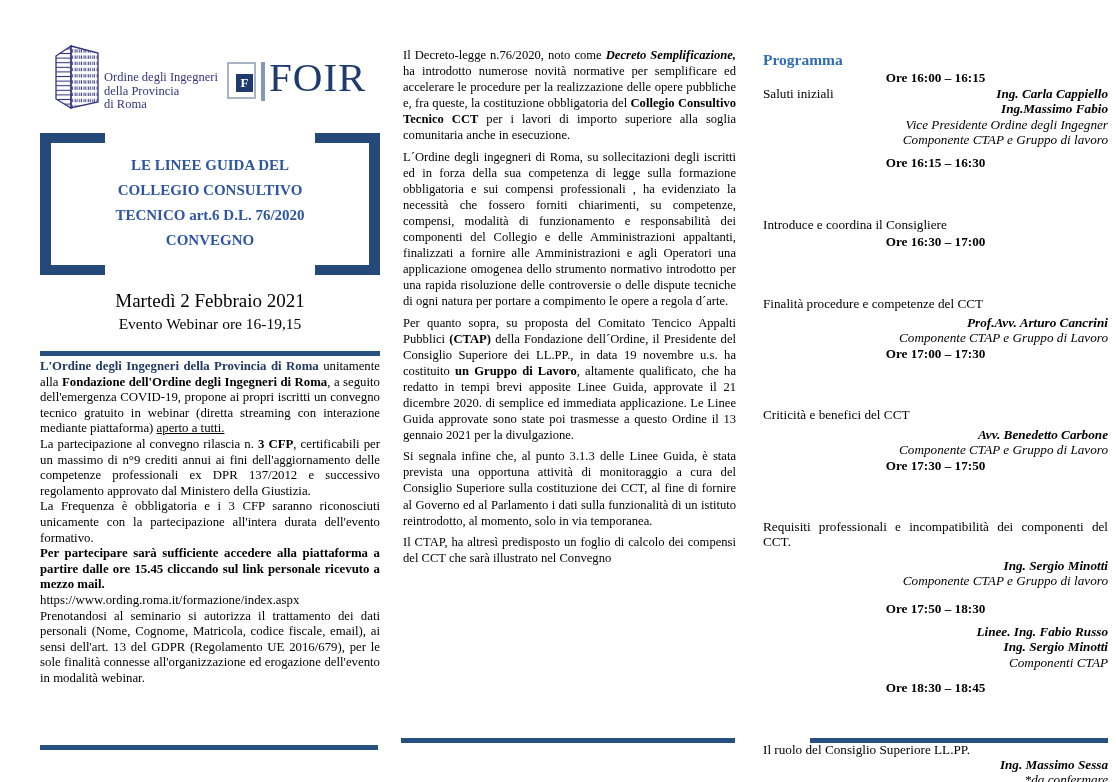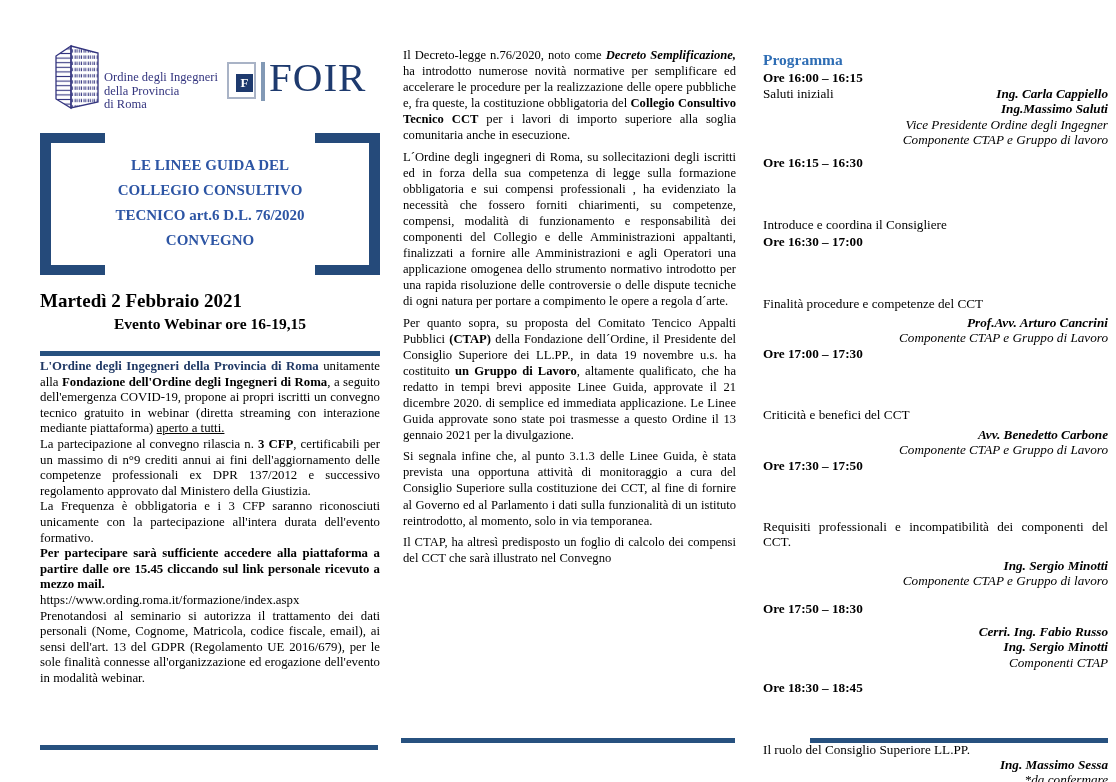--- a/index.html
+++ b/index.html
@@ -13,35 +13,35 @@
   #foir-inner{position:absolute;left:236px;top:74px;width:17px;height:18px;background:#1e3a6e;color:#fff;
               font-size:13px;font-weight:bold;text-align:center;line-height:18px;}
   #foir-bar{position:absolute;left:261px;top:62px;width:4px;height:39px;background:#8299b5;}
   #foir-text{position:absolute;left:269px;top:57px;font-size:41px;line-height:1;color:#1e3a6e;letter-spacing:1px;}
 
   
   .bk{position:absolute;background:#254a7a;}
   #title-text{position:absolute;left:58px;top:153px;width:304px;text-align:center;
               font-weight:bold;font-size:15px;line-height:25px;color:#2d55a4;}
 
-  #event-date{position:absolute;left:40px;top:290px;width:340px;font-weight:bold;font-size:19px;}
-  #event-mode{position:absolute;left:40px;top:315px;width:340px;text-align:center;font-weight:bold;font-size:15.5px;}
+  #event-date{position:absolute;left:40px;top:290px;width:340px;text-align:center;font-weight:normal;font-size:19px;}
+  #event-mode{position:absolute;left:40px;top:315px;width:340px;text-align:center;font-weight:normal;font-size:15.5px;}
 
   .rule{position:absolute;height:5px;background:#27517f;}
 
   
   #left-body{position:absolute;left:40px;top:359px;width:340px;font-size:12.8px;line-height:15.6px;}
   #left-body p{margin:0;text-align:justify;}
   #middle-body{position:absolute;left:403px;top:47px;width:333px;font-size:12.6px;line-height:16.1px;}
   #middle-body p{margin:0 0 5px 0;text-align:justify;}
 
   
   #right-col{position:absolute;left:763px;top:52px;width:345px;font-size:13.2px;line-height:15.4px;}
   #programma-heading{font-weight:bold;font-size:15.5px;color:#2e6db4;margin-bottom:3px;}
-  .session .p-time{font-weight:bold;}
+  .session .p-time{font-weight:bold;text-align:center;}
   .session .p-desc{text-align:justify;margin-top:46px;}
   .session .p-row{display:flex;justify-content:space-between;}
   .p-name{font-weight:bold;font-style:italic;text-align:right;}
   .p-role{font-style:italic;text-align:right;}
   .p-note{font-style:italic;text-align:right;}
   .session-1{margin-top:8px;}
   .session-2{margin-top:2px;}
   .session-5{margin-top:12px;}
   .session-6{margin-top:10px;}
   .session-1 .people{margin-top:3px;}
@@ -120,21 +120,21 @@
 
   <div id="right-col">
     <div id="programma-heading">Programma</div>
     <div id="programma-list">
         <div class="session session-0">
           <div class="p-time">Ore 16:00 – 16:15</div>
           <div class="p-row">
             <span>Saluti iniziali</span>
             <span class="p-name">Ing. Carla Cappiello</span>
           </div>
-          <div class="p-name">Ing.Massimo Saluti</div>
+          <div class="p-name">Ing.Massimo Fabio</div>
           <div class="p-role">Vice Presidente Ordine degli Ingegner</div>
           <div class="p-role">Componente CTAP e Gruppo di lavoro</div>
         </div>
         <div class="session session-1">
           <div class="p-time">Ore 16:15 – 16:30</div>
           <div class="p-desc">Introduce e coordina il Consigliere</div>
         </div>
         <div class="session session-2">
           <div class="p-time">Ore 16:30 – 17:00</div>
           <div class="p-desc">Finalità procedure e competenze del CCT</div>
@@ -155,21 +155,21 @@
           <div class="p-time">Ore 17:30 – 17:50</div>
           <div class="p-desc">Requisiti professionali e incompatibilità dei componenti del CCT.</div>
           <div class="people">
             <div class="p-name">Ing. Sergio Minotti</div>
             <div class="p-role">Componente CTAP e Gruppo di lavoro</div>
           </div>
         </div>
         <div class="session session-5">
           <div class="p-time">Ore 17:50 – 18:30</div>
           <div class="people">
-            <div class="p-name">Cerri. Ing. Fabio Russo</div>
+            <div class="p-name">Linee. Ing. Fabio Russo</div>
             <div class="p-name">Ing. Sergio Minotti</div>
             <div class="p-role">Componenti CTAP</div>
           </div>
         </div>
         <div class="session session-6">
           <div class="p-time">Ore 18:30 – 18:45</div>
           <div class="p-desc">Il ruolo del Consiglio Superiore LL.PP.</div>
           <div class="people">
             <div class="p-name">Ing. Massimo Sessa</div>
             <div class="p-note">*da confermare</div>

